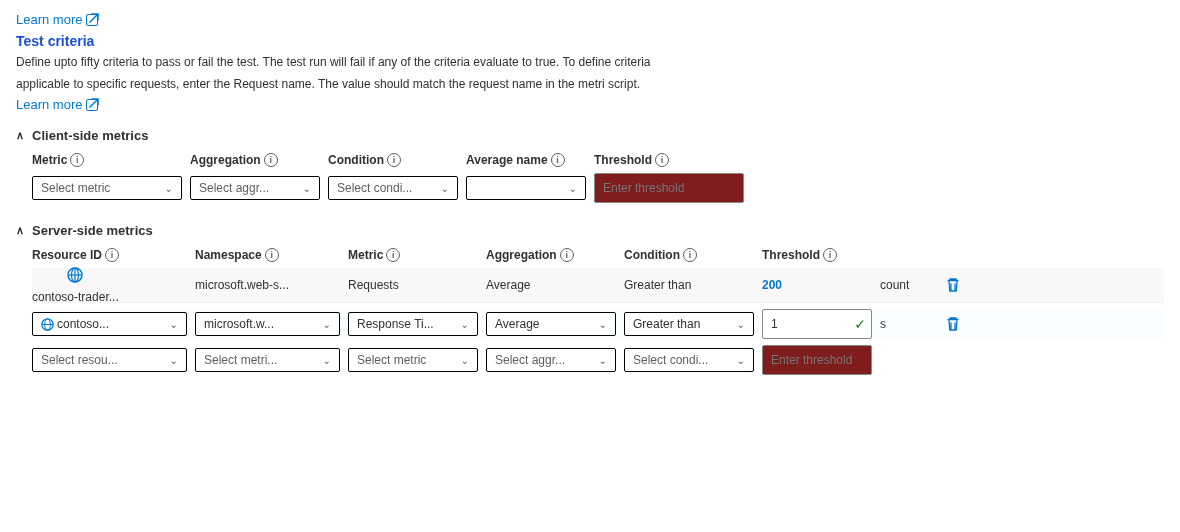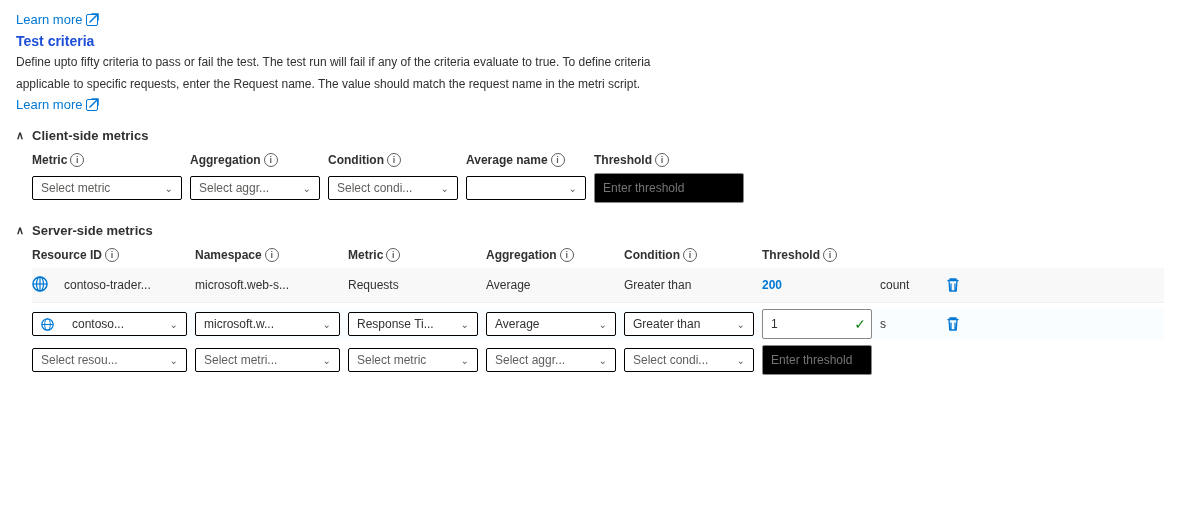--- a/index.html
+++ b/index.html
@@ -146,21 +146,21 @@
       padding: 4px 8px;
       height: 30px;
       width: 100%;
       font-size: 12px;
       color: #605e5c;
       background: #fff;
       outline: none;
     }
 
     .text-field.disabled-field {
-      background: #000000;
+      background: #7f1d1d;
       color: #a19f9d;
     }
 
     .static-row {
       display: flex;
       align-items: center;
       gap: 8px;
       margin-bottom: 6px;
       padding: 4px 0;
     }
@@ -335,21 +335,21 @@
       <div class="col-header col-threshold-ss">
         <span>Threshold</span>
         <span class="info-icon">i</span>
       </div>
       <div class="col-unit"></div>
       <div class="col-actions"></div>
     </div>
 
     <div class="static-row" style="background:#f8f8f8; padding: 2px 0; border-bottom: 1px solid #f0f0f0;">
       <div class="col-resourceid static-value">
-        <span style="display:inline-flex;align-items:center;gap:16px;">
+        <span style="display:inline-flex;align-items:center;gap:4px;flex-direction:column;">
           <span>
             <svg width="16" height="16" viewBox="0 0 16 16" fill="none">
               <circle cx="8" cy="8" r="7" stroke="#0078d4" stroke-width="1.5"></circle>
               <ellipse cx="8" cy="8" rx="3.5" ry="7" stroke="#0078d4" stroke-width="1.2"></ellipse>
               <line x1="1" y1="8" x2="15" y2="8" stroke="#0078d4" stroke-width="1.2"></line>
               <line x1="8" y1="1" x2="8" y2="15" stroke="#0078d4" stroke-width="1.2"></line>
             </svg>
           </span>
           <span>contoso-trader...</span>
         </span>
@@ -367,21 +367,21 @@
           <svg width="16" height="18" viewBox="0 0 16 18" fill="none">
             <path d="M3 4.5h10M5 4.5V3h6v1.5M6 8v6M10 8v6M4 4.5l.75 10.5h6.5L12 4.5H4z" stroke="#0078d4" stroke-width="1.3" stroke-linecap="round" stroke-linejoin="round"></path>
           </svg>
         </div>
       </div>
     </div>
 
     <div class="table-row" style="background:#ddeeff22;">
       <div class="col-resourceid">
         <div class="dropdown-field has-value">
-          <span style="display:inline-flex;align-items:center;gap:18px;">
+          <span style="display:inline-flex;align-items:center;gap:3px;">
             <svg width="13" height="13" viewBox="0 0 16 16" fill="none">
               <circle cx="8" cy="8" r="7" stroke="#0078d4" stroke-width="1.5"></circle>
               <ellipse cx="8" cy="8" rx="3.5" ry="7" stroke="#0078d4" stroke-width="1.2"></ellipse>
               <line x1="1" y1="8" x2="15" y2="8" stroke="#0078d4" stroke-width="1.2"></line>
             </svg>
             <span>contoso...</span>
           </span>
           <span class="dropdown-caret">⌄</span>
         </div>
       </div>

